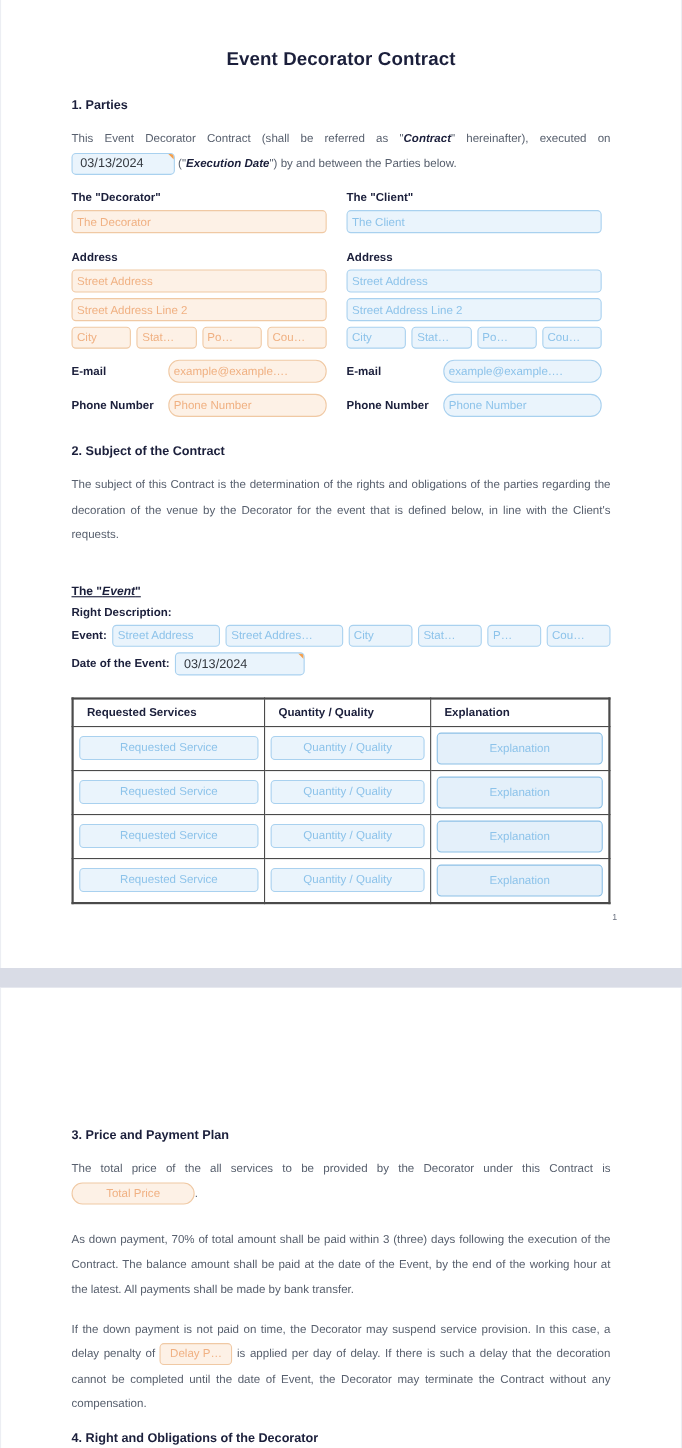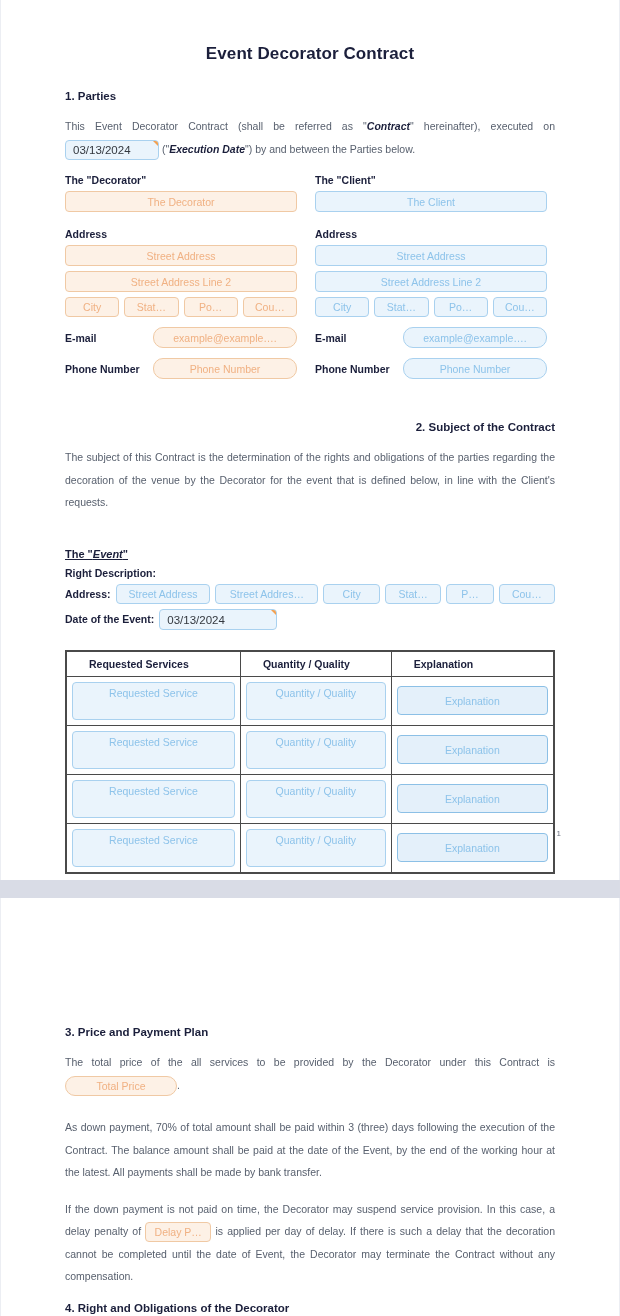--- a/index.html
+++ b/index.html
@@ -35,21 +35,21 @@
     letter-spacing: 0.1px;
     margin: 0 0 26px 0;
   }
 
   .sec-head {
     font-size: 11.5px;
     font-weight: bold;
     color: #1b1f3b;
     margin: 0 0 13px 0;
   }
-  .sec-head.mt { margin-top: 42px; text-align: right; }
+  .sec-head.mt { margin-top: 26px; }
 
   p.body-text {
     font-size: 10.5px;
     color: #58606e;
     line-height: 22.5px;
     text-align: justify;
     margin: 0 0 14px 0;
   }
   p.body-text.tight { margin-bottom: 0; }
   b.em { color: #1b1f3b; font-style: italic; font-weight: bold; }
@@ -57,21 +57,20 @@
   
   .fld {
     position: relative;
     display: inline-block;
     vertical-align: middle;
     height: 20px;
     line-height: 19px;
     border-radius: 4px;
     border: 1px solid;
     font-size: 10.5px;
-    text-align: center;
     overflow: hidden;
     white-space: nowrap;
     text-overflow: ellipsis;
     padding: 0 4px;
   }
   
   .o { border-color: #f0c9a4; background: #fdf1e6; color: #f0b183; }
   
   .b { border-color: #a9d1ef; background: #eaf4fc; color: #8dc3ea; }
   
@@ -157,32 +156,32 @@
   }
   table.svc th, table.svc td {
     border: 1px solid #4a4a4a;
     padding: 0;
   }
   table.svc th {
     text-align: left;
     font-size: 10.5px;
     font-weight: bold;
     color: #1b1f3b;
-    padding: 6px 22px;
+    padding: 6px 12px;
     background: #fff;
     margin-top: 36px;
   }
   table.svc td { padding: 5px 5px; vertical-align: middle; }
   td.c1 { width: 176px; }
   td.c2 { width: 152px; }
   td.c3 { width: 164px; }
   .cell-fld {
     display: block;
     width: 100%;
-    height: 38px;
+    height: 22px;
     line-height: 21px;
     border-radius: 4px;
     border: 1px solid #a9d1ef;
     background: #eaf4fc;
     color: #8dc3ea;
     font-size: 10.5px;
     text-align: center;
     overflow: hidden;
     white-space: nowrap;
     text-overflow: ellipsis;
@@ -293,21 +292,21 @@
 
   <div class="pad-line"></div>
 
   <div class="event-head"><span>The "</span><i>Event</i><span>"</span></div>
 
   <div class="ev-row">
     <span class="ev-label">Right Description:</span>
   </div>
 
   <div class="ev-row">
-    <span class="ev-label">Address:</span>
+    <span class="ev-label">Event:</span>
     <span class="ev-addr">
       <span class="fld b a1">Street Address</span>
       <span class="fld b a2">Street Addres…</span>
       <span class="fld b a3">City</span>
       <span class="fld b a4">Stat…</span>
       <span class="fld b a5">P…</span>
       <span class="fld b a6">Cou…</span>
     </span>
   </div>
 

